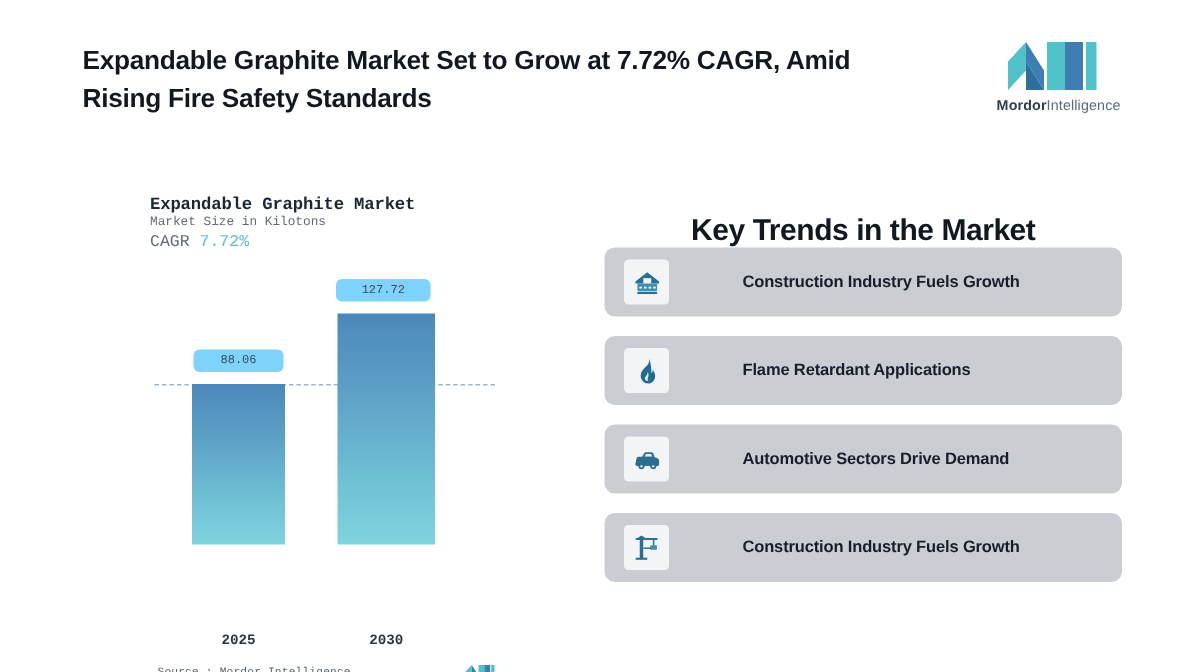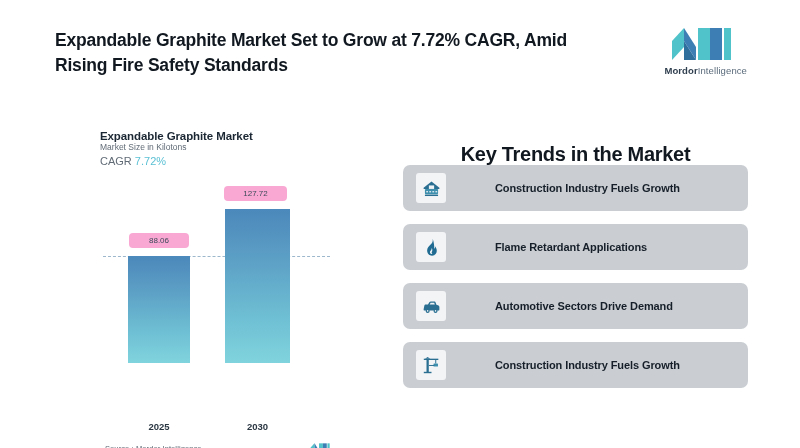--- a/index.html
+++ b/index.html
@@ -50,20 +50,21 @@
   #logo-wordmark .wm-bold { font-weight: bold; color:#2f3e4e; }
   #logo-wordmark .wm-light { color:#5a6b7b; }
 
   
   #chart-panel {
     position: absolute;
     left: 100px;
     top: 130px;
     width: 230px;
     height: 285px;
+    font-family: Liberation Mono, monospace;
   }
   #chart-title {
     font-size: 11.5px;
     font-weight: bold;
     color: #1b2733;
     letter-spacing: -0.1px;
   }
   #chart-subtitle {
     margin-top: 0;
     font-size: 8.5px;
@@ -94,21 +95,21 @@
   .bar {
     position: absolute;
     bottom: 5px;
     background: linear-gradient(to bottom, #4b88bb 0%, #5a9cc4 28%, #6fc0d4 72%, #80d4dd 100%);
   }
   #bar-2025 { left: 28px; width: 62px; top: 78px; }
   #bar-2030 { left: 125px; width: 65px; top: 31px; }
 
   .bar-label {
     position: absolute;
-    background: #f9a8d4;
+    background: #7dd3fc;
     border-radius: 4px;
     font-size: 8px;
     color: #3d4b59;
     padding: 3px 9px 3px 9px;
     text-align: center;
     white-space: nowrap;
   }
   #label-2025 { left: 29px; top: 55px; width: 42px; }
   #label-2030 { left: 124px; top: 8px; width: 45px; }
 

